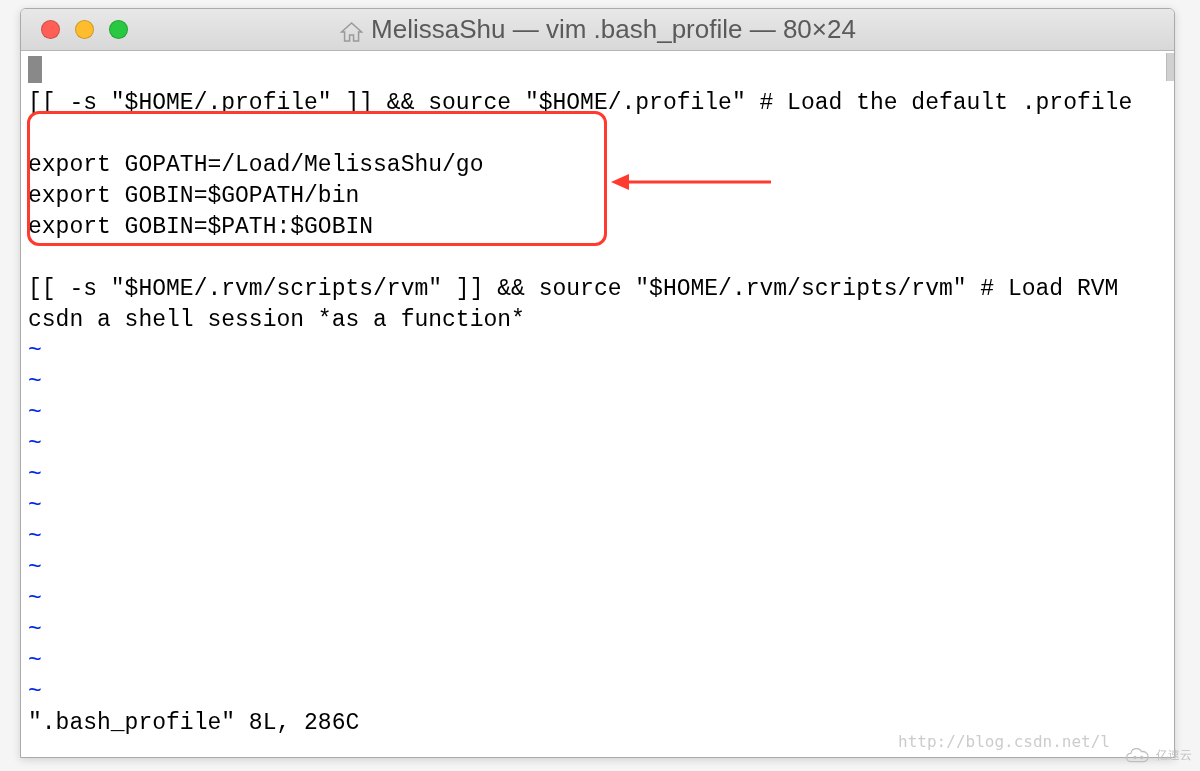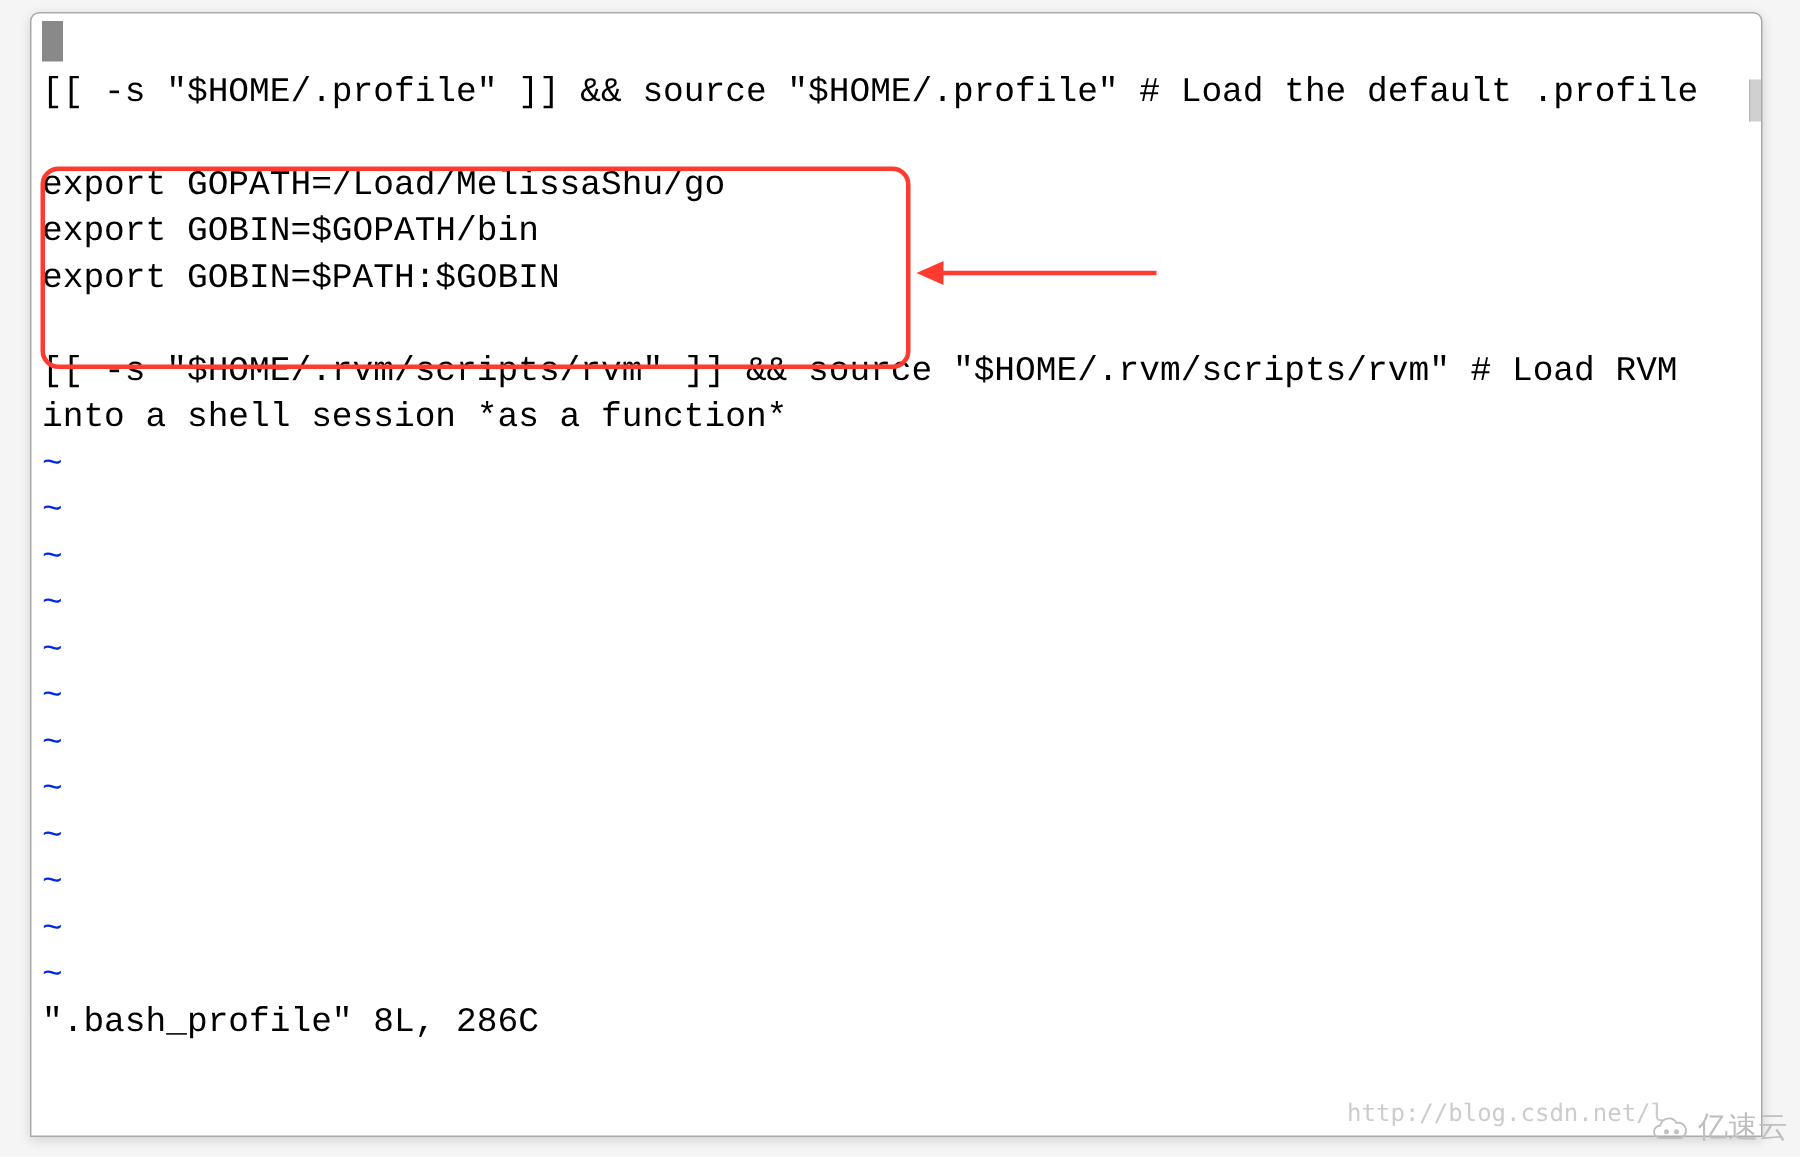--- a/index.html
+++ b/index.html
@@ -117,52 +117,67 @@
       font-family: "Menlo", "Monaco", monospace;
     }
     .corner-logo {
       position: absolute;
       bottom: 6px;
       right: 8px;
       display: flex;
       align-items: center;
       gap: 4px;
       color: #bfbfbf;
-      font-size: 20px;
+      font-size: 12px;
     }
     .corner-logo svg {
       width: 34px;
       height: 20px;
     }
     .scrollbar-hint {
       position: absolute;
       top: 44px;
       right: 0;
       width: 8px;
       height: 28px;
       background: #d0d0d0;
       border-left: 1px solid #bbb;
     }
   </style>
 </head>
 <body>
 
 <div class="window">
+  <div class="titlebar">
+    <div class="traffic-lights">
+      <div class="traffic-light tl-close"></div>
+      <div class="traffic-light tl-min"></div>
+      <div class="traffic-light tl-max"></div>
+    </div>
+    <div class="title-area">
+      <span class="home-icon">
+        <svg viewBox="0 0 24 22">
+          <path d="M12 2 L2 11 L5 11 L5 20 L10 20 L10 14 L14 14 L14 20 L19 20 L19 11 L22 11 Z" fill="none" stroke="#9a9a9a" stroke-width="1.5"></path>
+        </svg>
+      </span>
+      <span>MelissaShu — vim .bash_profile — 80×24</span>
+    </div>
+  </div>
 
   <div class="scrollbar-hint"></div>
 
   <div class="terminal-content"><span class="cursor-block"></span>
 <span>[[ -s "$HOME/.profile" ]] &amp;&amp; source "$HOME/.profile" # Load the default .profile</span>
 
 <span>export GOPATH=/Load/MelissaShu/go</span>
 <span>export GOBIN=$GOPATH/bin</span>
 <span>export GOBIN=$PATH:$GOBIN</span>
 
 <span>[[ -s "$HOME/.rvm/scripts/rvm" ]] &amp;&amp; source "$HOME/.rvm/scripts/rvm" # Load RVM</span>
-<span>into a shell session *as a function*</span>
+<span>csdn a shell session *as a function*</span>
 <span class="tilde">~</span>
 <span class="tilde">~</span>
 <span class="tilde">~</span>
 <span class="tilde">~</span>
 <span class="tilde">~</span>
 <span class="tilde">~</span>
 <span class="tilde">~</span>
 <span class="tilde">~</span>
 <span class="tilde">~</span>
 <span class="tilde">~</span>

